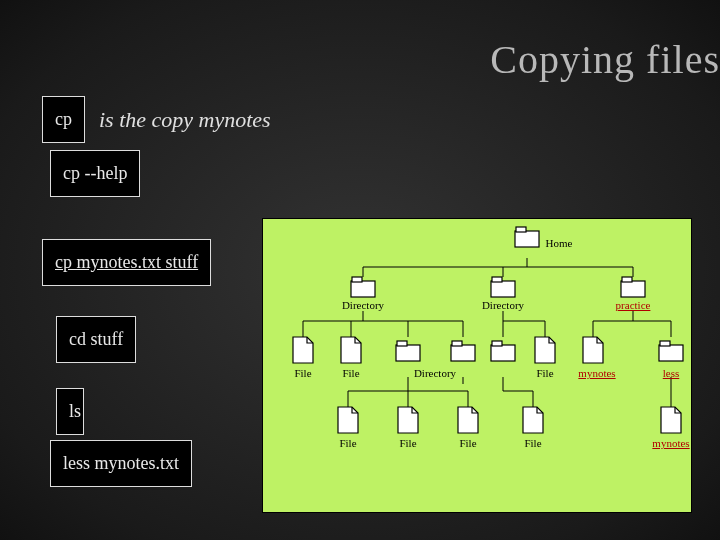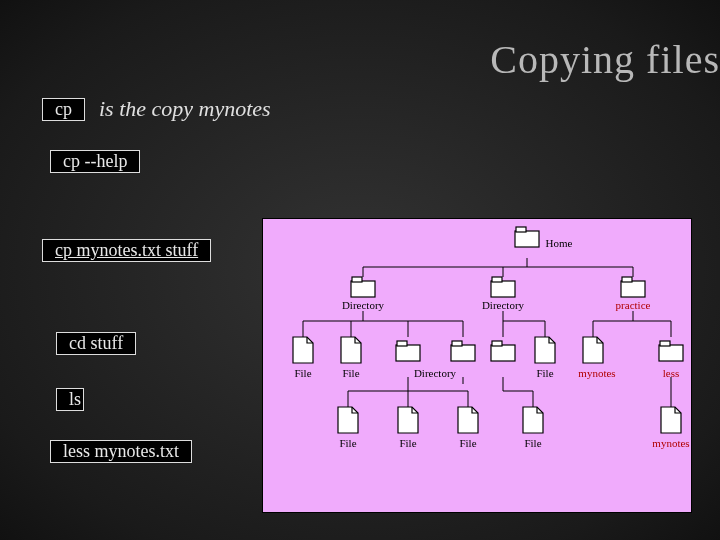--- a/index.html
+++ b/index.html
@@ -29,52 +29,52 @@
     display: flex;
     align-items: center;
     gap: 14px;
   }
   .cmdbox {
     background: #000;
     border: 1.5px solid #ddd;
     color: #e8e8e8;
     font-family: Georgia, serif;
     font-size: 18px;
-    padding: 0 12px;
+    padding: 12px 12px;
     display: inline-block;
   }
   .desc {
     color: #e0e0e0;
     font-style: italic;
     font-size: 22px;
   }
   .cmd2 { position: absolute; top: 150px; left: 50px; }
   .cmd3 { position: absolute; top: 239px; left: 42px; text-decoration: underline; }
-  .cmd4 { position: absolute; top: 332px; left: 56px; }
+  .cmd4 { position: absolute; top: 316px; left: 56px; }
   .cmd5 { position: absolute; top: 388px; left: 56px; width: 28px; }
   .cmd6 { position: absolute; top: 440px; left: 50px; }
   .diagram {
     position: absolute;
     top: 218px;
     left: 262px;
     width: 430px;
     height: 295px;
-    background: #f0abfc;
+    background: #bef264;
     border: 1.5px solid #000;
   }
   .diagram svg { display: block; }
   .lbl {
     position: absolute;
     font-family: 'Times New Roman', serif;
     font-size: 11px;
     color: #000;
     text-align: center;
     transform: translateX(-50%);
   }
-  .lbl.red { color: #b00000; }
+  .lbl.red { color: #b00000; text-decoration: underline; }
 </style>
 </head>
 <body>
 
 <div class="title">Copying files</div>
 
 <div class="line1">
   <span class="cmdbox">cp</span>
   <span class="desc">is the copy mynotes</span>
 </div>

